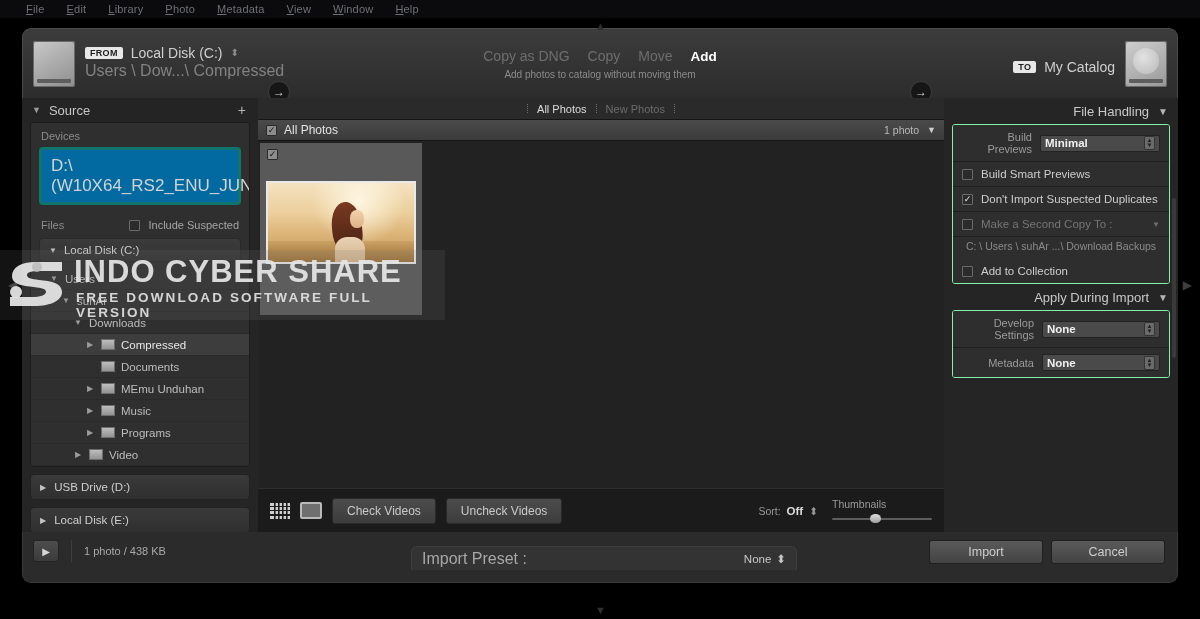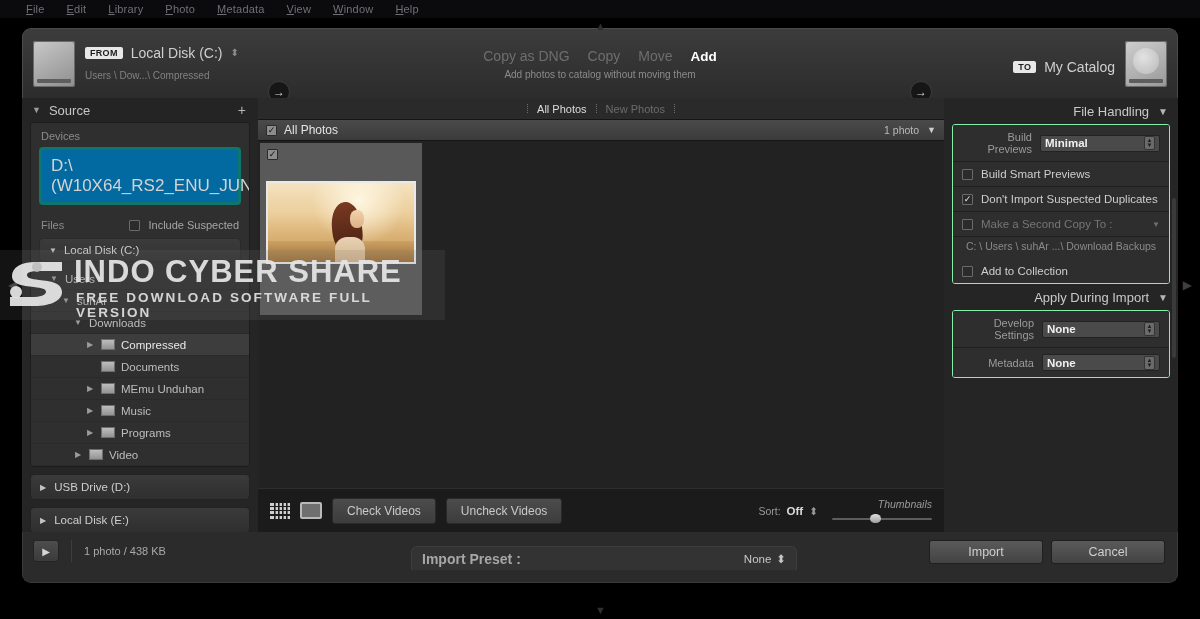--- a/index.html
+++ b/index.html
@@ -51,21 +51,21 @@
     background: radial-gradient(circle at 40% 35%, #e2e2e2, #b9b9b9);
   }
   .from-text { padding-top: 4px; }
   .from-row { display: flex; align-items: center; gap: 8px; }
   .pill {
     background: #e8e8e8; color: #1c1c1c; font-size: 9px; font-weight: bold;
     padding: 1px 5px; border-radius: 2px; letter-spacing: .3px;
   }
   .src-name { font-size: 14px; color: #cfcfcf; }
   .spin { font-size: 10px; color: #8d8d8d; line-height: 1; }
-  .src-path { font-size: 10px; color: #828282; margin-top: 9px; }
+  .src-path { font-size: 16px; color: #828282; margin-top: 1px; }
 
   .arrow-btn {
     position: absolute; width: 22px; height: 22px; border-radius: 50%;
     background: #161616; border: 1px solid #3c3c3c;
     display: flex; align-items: center; justify-content: center;
     color: #d8d8d8; font-size: 12px;
   }
 
   
   .modes { position: absolute; left: 0; right: 0; top: 18px; text-align: center; }
@@ -209,21 +209,21 @@
     background: #6f6f6f;
   }
   .tb-btn {
     background: linear-gradient(180deg,#4c4c4c,#3c3c3c); border: 1px solid #2a2a2a;
     border-radius: 3px; color: #c9c9c9; font-size: 12px; padding: 5px 14px;
   }
   .tb-right { margin-left: auto; display: flex; align-items: center; gap: 14px; }
   .sortwrap { display: flex; align-items: baseline; gap: 6px; }
   .sortwrap .l { font-size: 10.5px; color: #9a9a9a; }
   .sortwrap .v { font-size: 11.5px; color: #dcdcdc; font-weight: bold; }
-  .thumbwrap { text-align: right; width: 100px; font-style: italic; }
+  .thumbwrap { text-align: left; width: 100px; }
   .thumbwrap .l { font-size: 10.5px; color: #9a9a9a; }
   .slider { position: relative; height: 10px; margin-top: 4px; }
   .slider .track { position: absolute; left: 0; right: 0; top: 4px; height: 2px; background: #5d5d5d; border-radius: 1px; }
   .slider .knob {
     position: absolute; left: 38%; top: 0; width: 11px; height: 9px;
     background: linear-gradient(180deg,#e0e0e0,#9f9f9f); border-radius: 50% 50% 45% 45%;
   }
 
   
   .rpanel { position: absolute; left: 922px; top: 0; width: 234px; height: 434px; background: #252525; }
@@ -267,21 +267,21 @@
     border: 1px solid #242424; border-radius: 3px; color: #d6d6d6;
     display: flex; align-items: center; justify-content: center; font-size: 10px;
   }
   .fl .vsep { width: 1px; height: 22px; background: #3d3d3d; }
   .fl .count { font-size: 11px; color: #a9a9a9; }
   .preset-tab {
     position: absolute; left: 388px; top: 14px; width: 386px; height: 24px;
     background: #333333; border-radius: 6px 6px 0 0; border: 1px solid #3d3d3d; border-bottom: none;
     display: flex; align-items: center; padding: 0 10px;
   }
-  .preset-tab .l { font-size: 14px; color: #a7a7a7; font-weight: bold; }
+  .preset-tab .l { font-size: 16px; color: #a7a7a7; }
   .preset-tab .r { margin-left: auto; font-size: 11.5px; color: #c8c8c8; display: flex; align-items: center; gap: 5px; }
   .fbtns { position: absolute; right: 12px; top: 8px; display: flex; gap: 8px; }
   .big-btn {
     width: 114px; height: 24px; border-radius: 3px; border: 1px solid #1f1f1f;
     background: linear-gradient(180deg,#5a5a5a,#434343);
     color: #cfcfcf; font-size: 12.5px; display: flex; align-items: center; justify-content: center;
   }
 
   
   .edge-arrow { position: absolute; color: #3e3e3e; font-size: 12px; }

